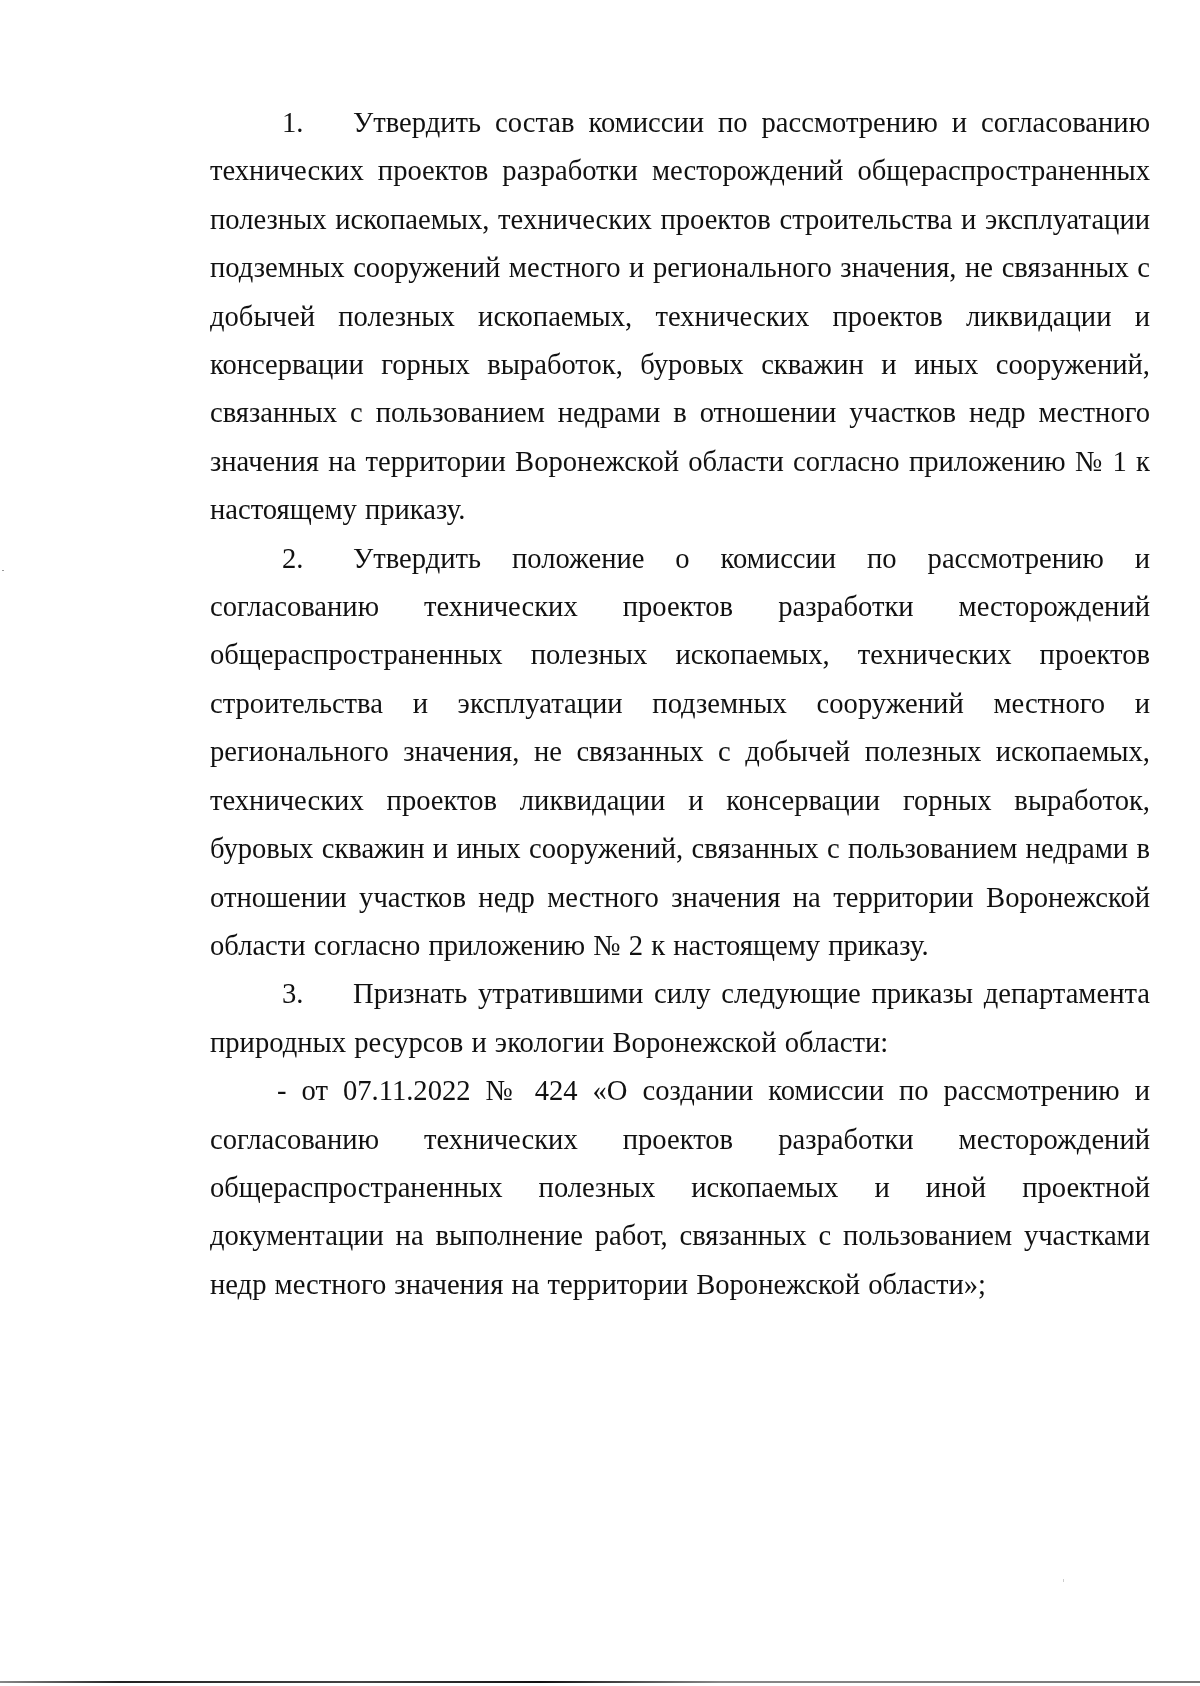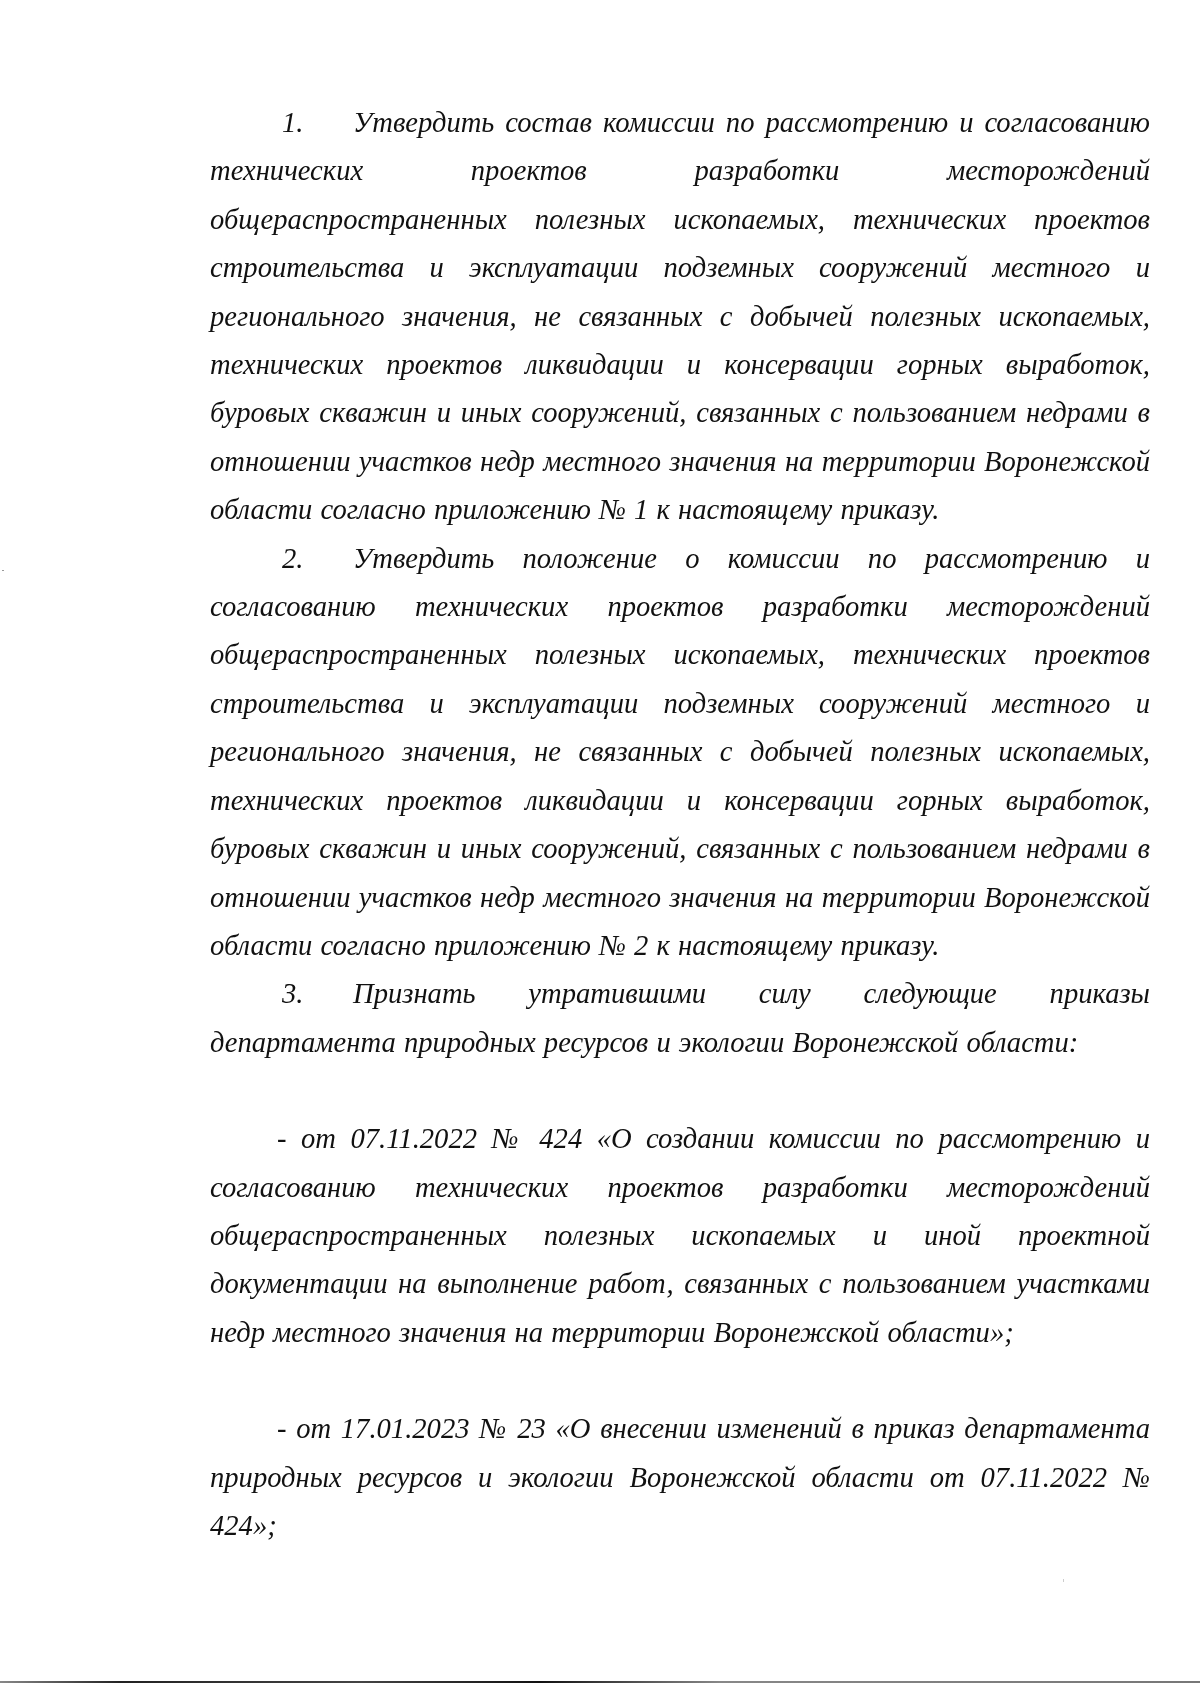--- a/index.html
+++ b/index.html
@@ -21,30 +21,28 @@
     top: 99px;
     width: 940px;
   }
   .para {
     margin: 0;
     font-size: 28.6px;
     line-height: 48.4px;
     text-align: justify;
     text-indent: 72px;
     word-spacing: 1px;
-    font-style: italic;
   }
   .para .num {
     display: inline-block;
     width: 71px;
     text-indent: 0;
   }
   .para.dash {
     text-indent: 67px;
-    margin-top: 48px;
   }
   .scan-edge {
     position: absolute;
     left: 0;
     top: 1681px;
     width: 1200px;
     height: 2px;
     background: linear-gradient(to right, #888 0%, #222 10%, #444 30%, #111 45%, #888 60%, #777 100%);
   }
   .speck {
@@ -58,20 +56,19 @@
 <div class="page">
 
   <p class="para"><span class="num">1.</span><span>Утвердить состав комиссии по рассмотрению и согласованию технических проектов разработки месторождений общераспространенных полезных ископаемых, технических проектов строительства и эксплуатации подземных сооружений местного и регионального значения, не связанных с добычей полезных ископаемых, технических проектов ликвидации и консервации горных выработок, буровых скважин и иных сооружений, связанных с пользованием недрами в отношении участков недр местного значения на территории Воронежской области согласно приложению № 1 к настоящему приказу.</span></p>
 
   <p class="para"><span class="num">2.</span><span>Утвердить положение о комиссии по рассмотрению и согласованию технических проектов разработки месторождений общераспространенных полезных ископаемых, технических проектов строительства и эксплуатации подземных сооружений местного и регионального значения, не связанных с добычей полезных ископаемых, технических проектов ликвидации и консервации горных выработок, буровых скважин и иных сооружений, связанных с пользованием недрами в отношении участков недр местного значения на территории Воронежской области  согласно приложению № 2 к настоящему приказу.</span></p>
 
   <p class="para"><span class="num">3.</span><span>Признать утратившими силу следующие приказы департамента природных ресурсов и экологии Воронежской области:</span></p>
 
   <p class="para dash">- от 07.11.2022 № 424 «О создании комиссии по рассмотрению и согласованию технических проектов разработки месторождений общераспространенных полезных ископаемых и иной проектной документации на выполнение работ, связанных с пользованием участками недр местного значения  на территории Воронежской области»;</p>
 
-  <p class="para dash">- от 17.01.2023 № 23 «О внесении изменений в приказ департамента природных ресурсов и экологии Воронежской области от 07.11.2022 № 424»;</p>
 
 
 </div>
 
 <div class="speck" style="left:2px;top:570px;width:2px;height:1px;"></div>
 <div class="speck" style="left:1063px;top:1579px;width:1px;height:3px;background:#ccc;"></div>
 <div class="scan-edge"></div>
 
 </body></html>

